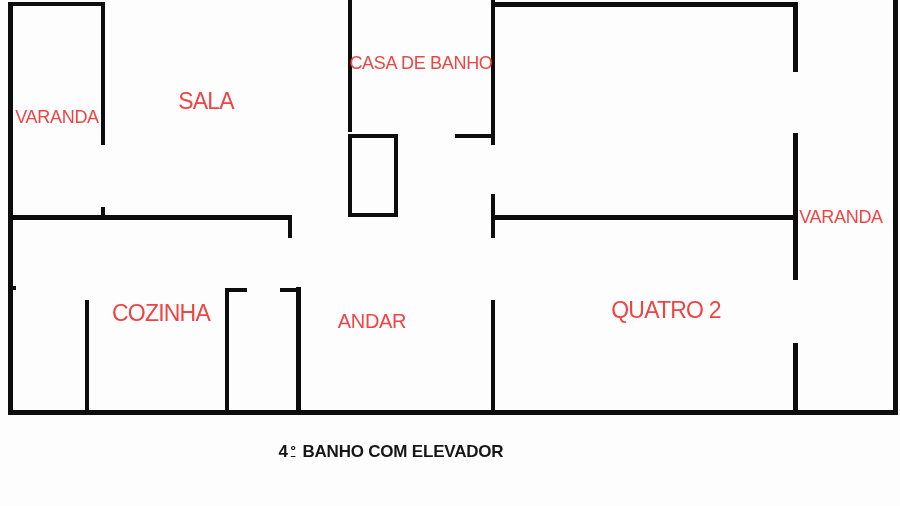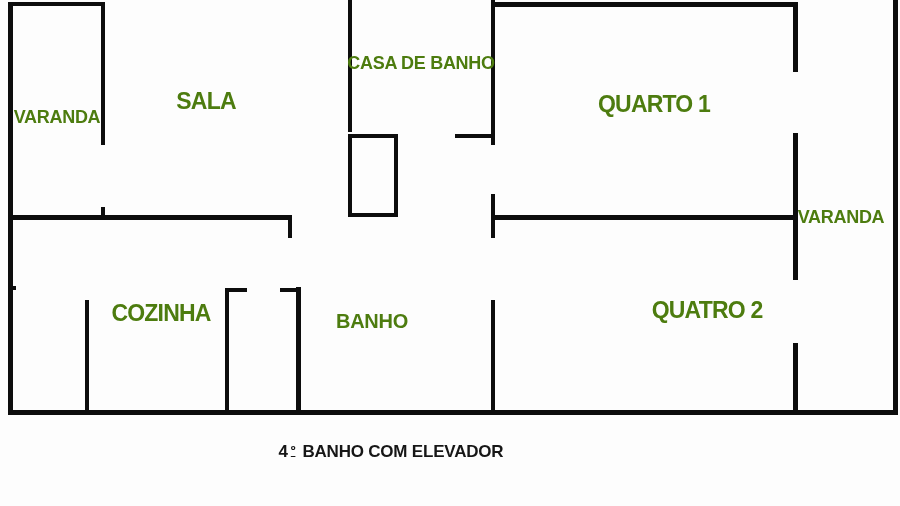--- a/index.html
+++ b/index.html
@@ -14,37 +14,37 @@
     background: #fdfdfd;
     overflow: hidden;
     font-family: "Liberation Sans", sans-serif;
   }
   .wall {
     position: absolute;
     background: #0d0d0d;
   }
   .label {
     position: absolute;
-    color: #4d7c0f;
-    font-weight: bold;
+    color: #ef4444;
+    font-weight: normal;
     white-space: nowrap;
     letter-spacing: -0.3px;
     transform: translate(-50%, -50%);
   }
   .label.small  { font-size: 18px; }
   .label.medium { font-size: 20px; }
   .label.big    { font-size: 23px; letter-spacing: -0.8px; }
   .lbl-varanda-left  { left: 57px;  top: 117px; }
   .lbl-sala          { left: 206px; top: 101px; }
   .lbl-casa-de-banho { left: 421px; top: 63px;  }
   .lbl-quarto1       { left: 654px; top: 104px; }
   .lbl-varanda-right { left: 841px; top: 217px; }
   .lbl-cozinha       { left: 161px; top: 313px; font-size: 29px; }
   .lbl-hall          { left: 372px; top: 321px; }
-  .lbl-quarto2       { left: 666px; top: 310px; margin-left: 41px; }
+  .lbl-quarto2       { left: 666px; top: 310px; }
   .caption {
     position: absolute;
     left: 391px;
     top: 452px;
     transform: translate(-50%, -50%);
     color: #161616;
     font-weight: bold;
     font-size: 17px;
     white-space: nowrap;
     letter-spacing: -0.2px;
@@ -91,27 +91,26 @@
       <div class="wall" style="left: 225px; top: 288px; width: 22px; height: 4px; background: rgb(13, 13, 13);"></div>
       <div class="wall" style="left: 280px; top: 288px; width: 21px; height: 4px; background: rgb(13, 13, 13);"></div>
     </div>
 
   <div class="label small lbl-varanda-left">VARANDA</div>
 
   <div class="label big lbl-sala">SALA</div>
 
   <div class="label small lbl-casa-de-banho">CASA DE BANHO</div>
 
-  <div class="label big lbl-quarto1">QUARTO 1</div>
 
   <div class="label small lbl-varanda-right">VARANDA</div>
 
   <div class="label big lbl-cozinha">COZINHA</div>
 
-  <div class="label medium lbl-hall">BANHO</div>
+  <div class="label medium lbl-hall">ANDAR</div>
 
   <div class="label big lbl-quarto2">QUATRO 2</div>
 
   <div class="caption">
     <span>4</span><span class="ord">º</span><span>BANHO COM ELEVADOR</span>
   </div>
 
 </div>
 
 </body></html>

